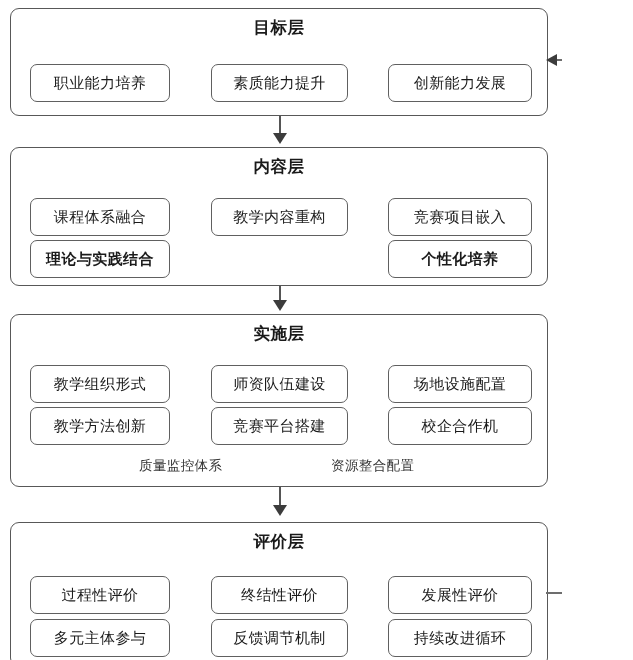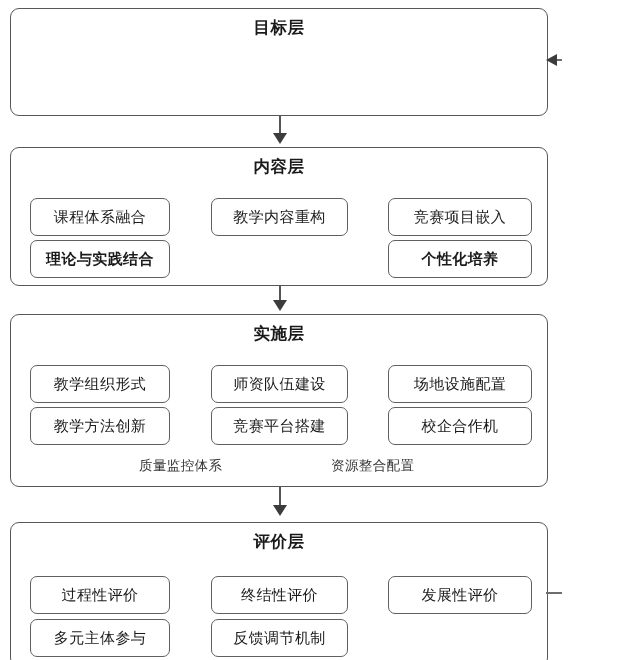--- a/index.html
+++ b/index.html
@@ -117,20 +117,25 @@
     white-space: nowrap;
   }
 </style>
 </head>
 <body>
 
 <div id="canvas">
 
   <div class="layer" style="top:8px; height:108px;">
     <div class="layer-title">目标层</div>
+    <div class="row" style="top:55px;">
+      <div class="item col0">职业能力培养</div>
+      <div class="item col1">素质能力提升</div>
+      <div class="item col2">创新能力发展</div>
+    </div>
   </div>
 
   <div class="connector" style="top:116px; height:20px;"></div>
   <div class="arrowhead-down" style="top:133px;"></div>
 
   <div class="layer" style="top:147px; height:139px;">
     <div class="layer-title">内容层</div>
     <div class="row" style="top:50px;">
       <div class="item col0">课程体系融合</div>
       <div class="item col1">教学内容重构</div>
@@ -167,20 +172,21 @@
   <div class="layer" style="top:522px; height:145px;">
     <div class="layer-title">评价层</div>
     <div class="row" style="top:53px;">
       <div class="item col0">过程性评价</div>
       <div class="item col1">终结性评价</div>
       <div class="item col2">发展性评价</div>
     </div>
     <div class="row" style="top:96px;">
       <div class="item col0">多元主体参与</div>
       <div class="item col1">反馈调节机制</div>
+      <div class="item col2">持续改进循环</div>
     </div>
   </div>
 
   <div class="fb-line fb-horiz" style="left:556px; top:59px; width:34px;"></div>
 
   <div class="fb-line fb-vert" style="left:588px; top:59px; height:535px;"></div>
 
   <div class="fb-line fb-horiz" style="left:546px; top:592px; width:44px;"></div>
 
   <div class="arrowhead-left" style="left:546px; top:53.5px;"></div>

